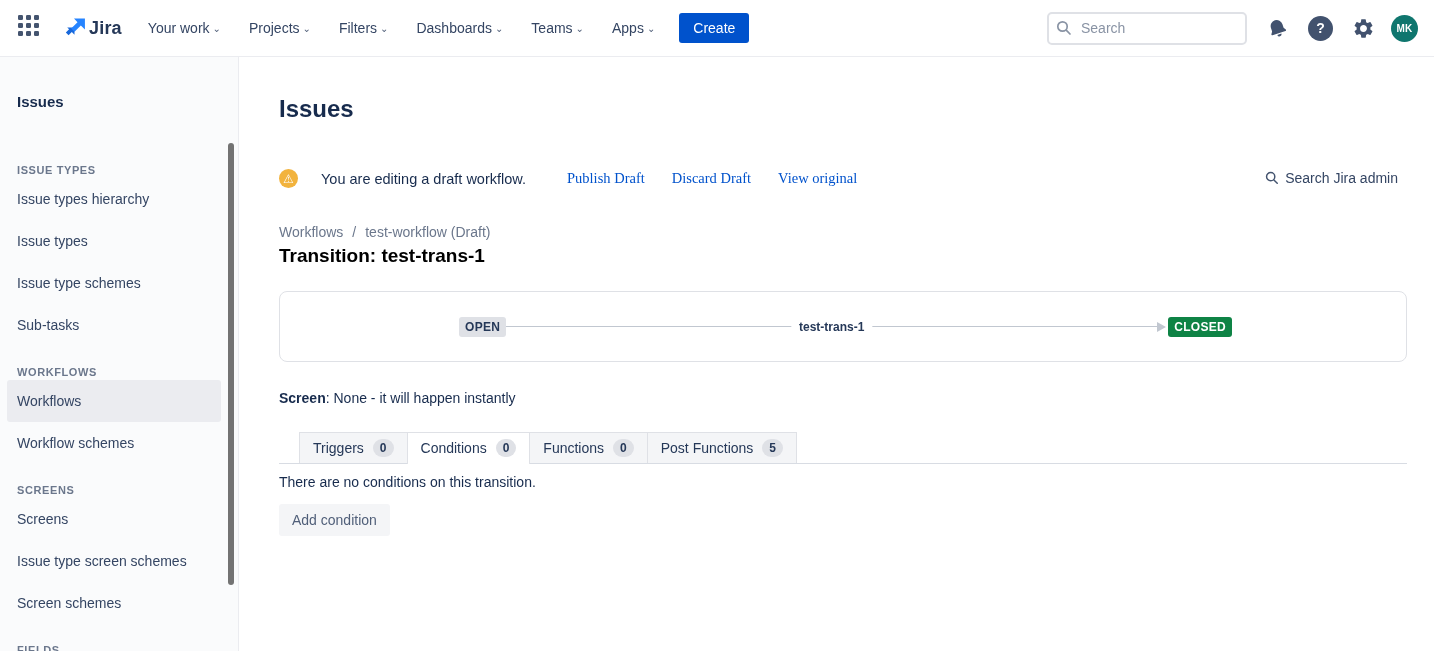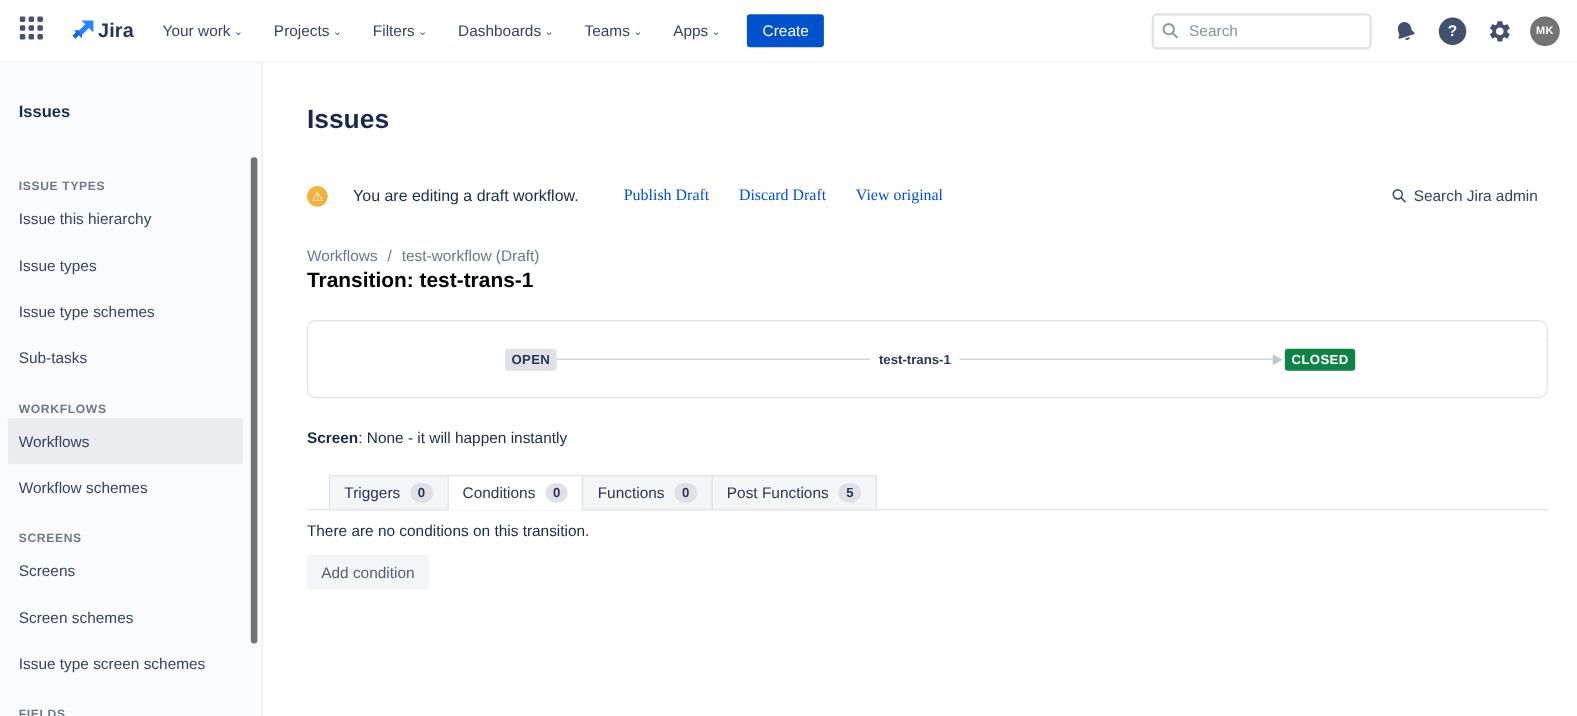--- a/index.html
+++ b/index.html
@@ -24,21 +24,21 @@
   .nav-search { position:relative; width:200px; }
   .nav-search input { width:200px; height:33px; border:2px solid #DFE1E6; border-radius:5px;
     padding:0 10px 0 32px; font-size:14px; color:#344563; outline:none; background:#fff;
     font-family:"Liberation Sans", sans-serif; }
   .nav-search input::placeholder { color:#8993A4; }
   .nav-search .mag { position:absolute; left:9px; top:8px; }
   .nav-icon { margin-left:19px; cursor:pointer; display:flex; align-items:center; }
   .bell { transform:rotate(-18deg); }
   .help-circle { width:25px; height:25px; border-radius:50%; background:#42526E; color:#fff;
     font-size:14px; font-weight:700; display:flex; align-items:center; justify-content:center; }
-  .avatar { width:27px; height:27px; border-radius:50%; background:#737373; color:#fff;
+  .avatar { width:27px; height:27px; border-radius:50%; background:#0f766e; color:#fff;
     font-size:10px; font-weight:700; display:flex; align-items:center; justify-content:center;
     margin-left:16px; cursor:pointer; letter-spacing:.3px; }
 
   
   .page { display:flex; height:594px; }
   .sidebar { width:239px; min-width:239px; background:#FAFBFC; border-right:1px solid #EBECF0;
     padding-top:36px; position:relative; overflow:hidden; }
   .sb-title { font-size:15px; font-weight:700; color:#172B4D; margin:0 16px 0 17px; }
   .sb-section-label { font-size:11px; font-weight:700; color:#6B778C; letter-spacing:.6px;
     margin:20px 16px 0 17px; height:14px; }
@@ -169,39 +169,39 @@
 </div>
 
 <div class="page">
 
   <div class="sidebar">
     <div class="sb-title">Issues</div>
     <div id="sb-sections">
         <div>
     <div class="sb-section-label first">ISSUE TYPES</div>
     <div class="sb-items">
-            <div class="sb-item">Issue this hierarchy</div>
+            <div class="sb-item">Issue types hierarchy</div>
             <div class="sb-item">Issue types</div>
             <div class="sb-item">Issue type schemes</div>
             <div class="sb-item">Sub-tasks</div>
           </div>
   </div>
         <div>
     <div class="sb-section-label">WORKFLOWS</div>
     <div class="sb-items">
             <div class="sb-item selected">Workflows</div>
             <div class="sb-item">Workflow schemes</div>
           </div>
   </div>
         <div>
     <div class="sb-section-label">SCREENS</div>
     <div class="sb-items">
             <div class="sb-item">Screens</div>
+            <div class="sb-item">Issue type screen schemes</div>
             <div class="sb-item">Screen schemes</div>
-            <div class="sb-item">Issue type screen schemes</div>
           </div>
   </div>
         <div>
     <div class="sb-section-label">FIELDS</div>
     <div class="sb-items"></div>
   </div>
       </div>
     <div class="sb-scrollbar"></div>
   </div>
 

